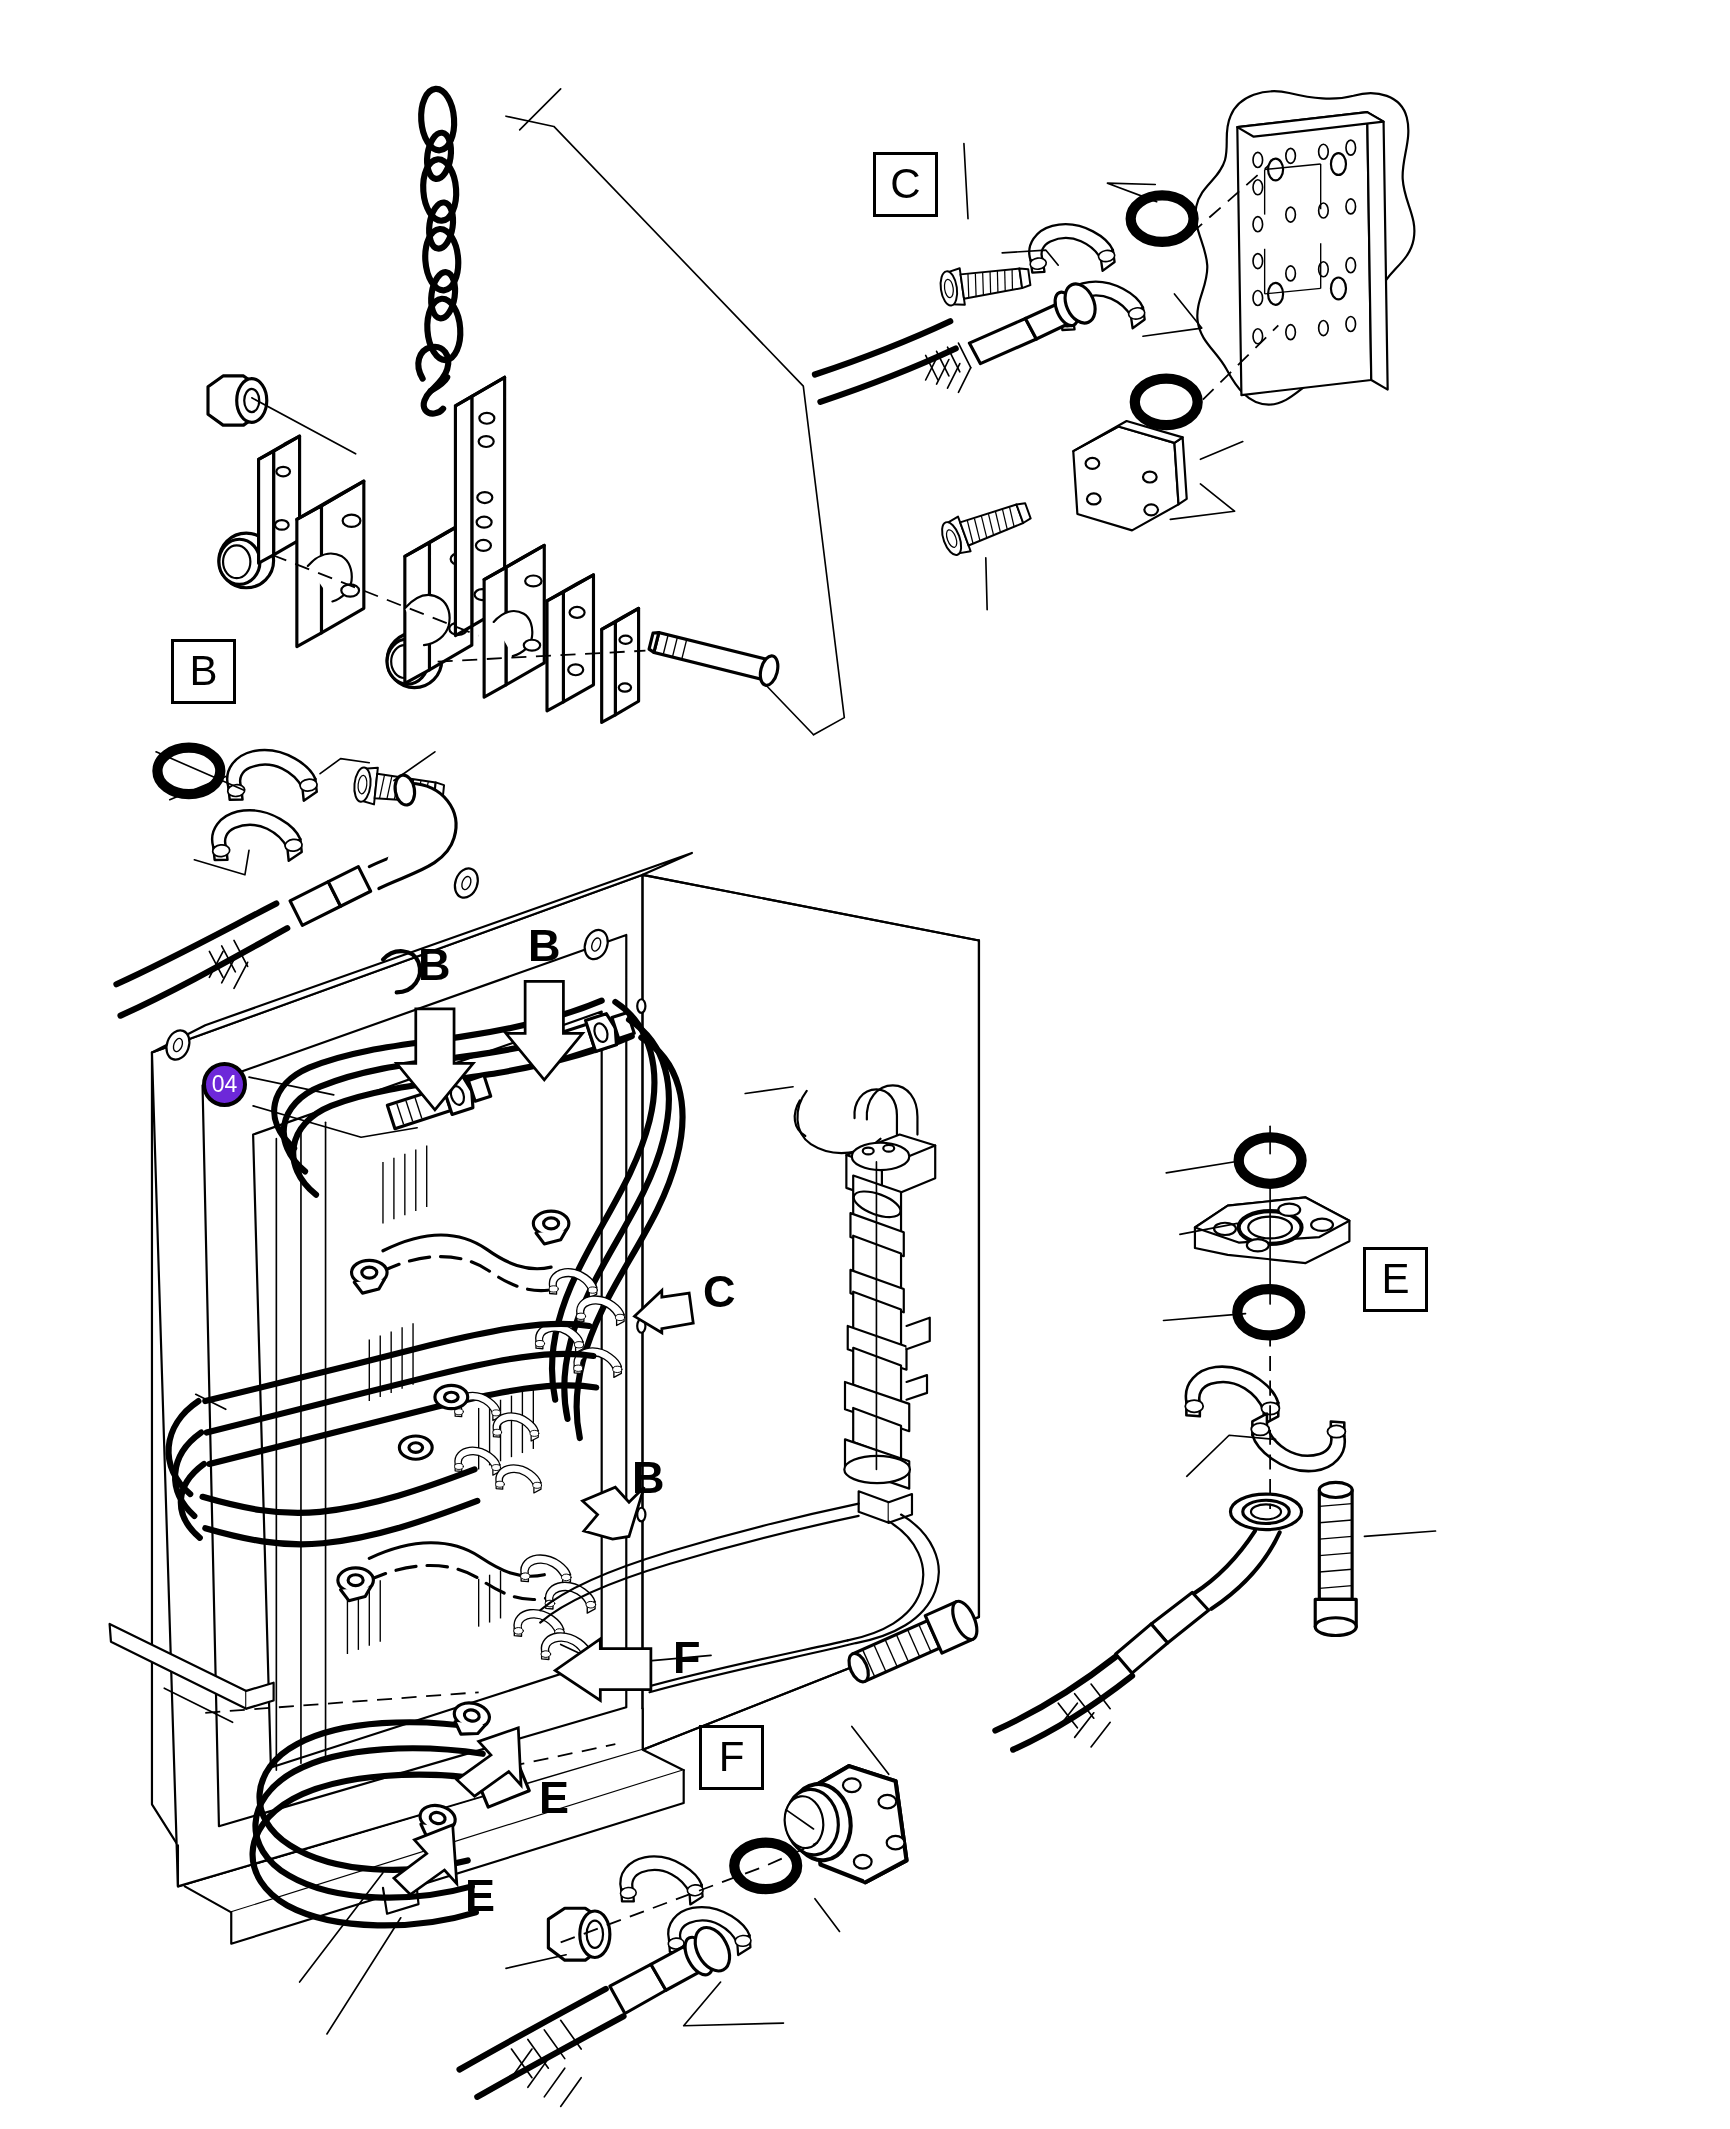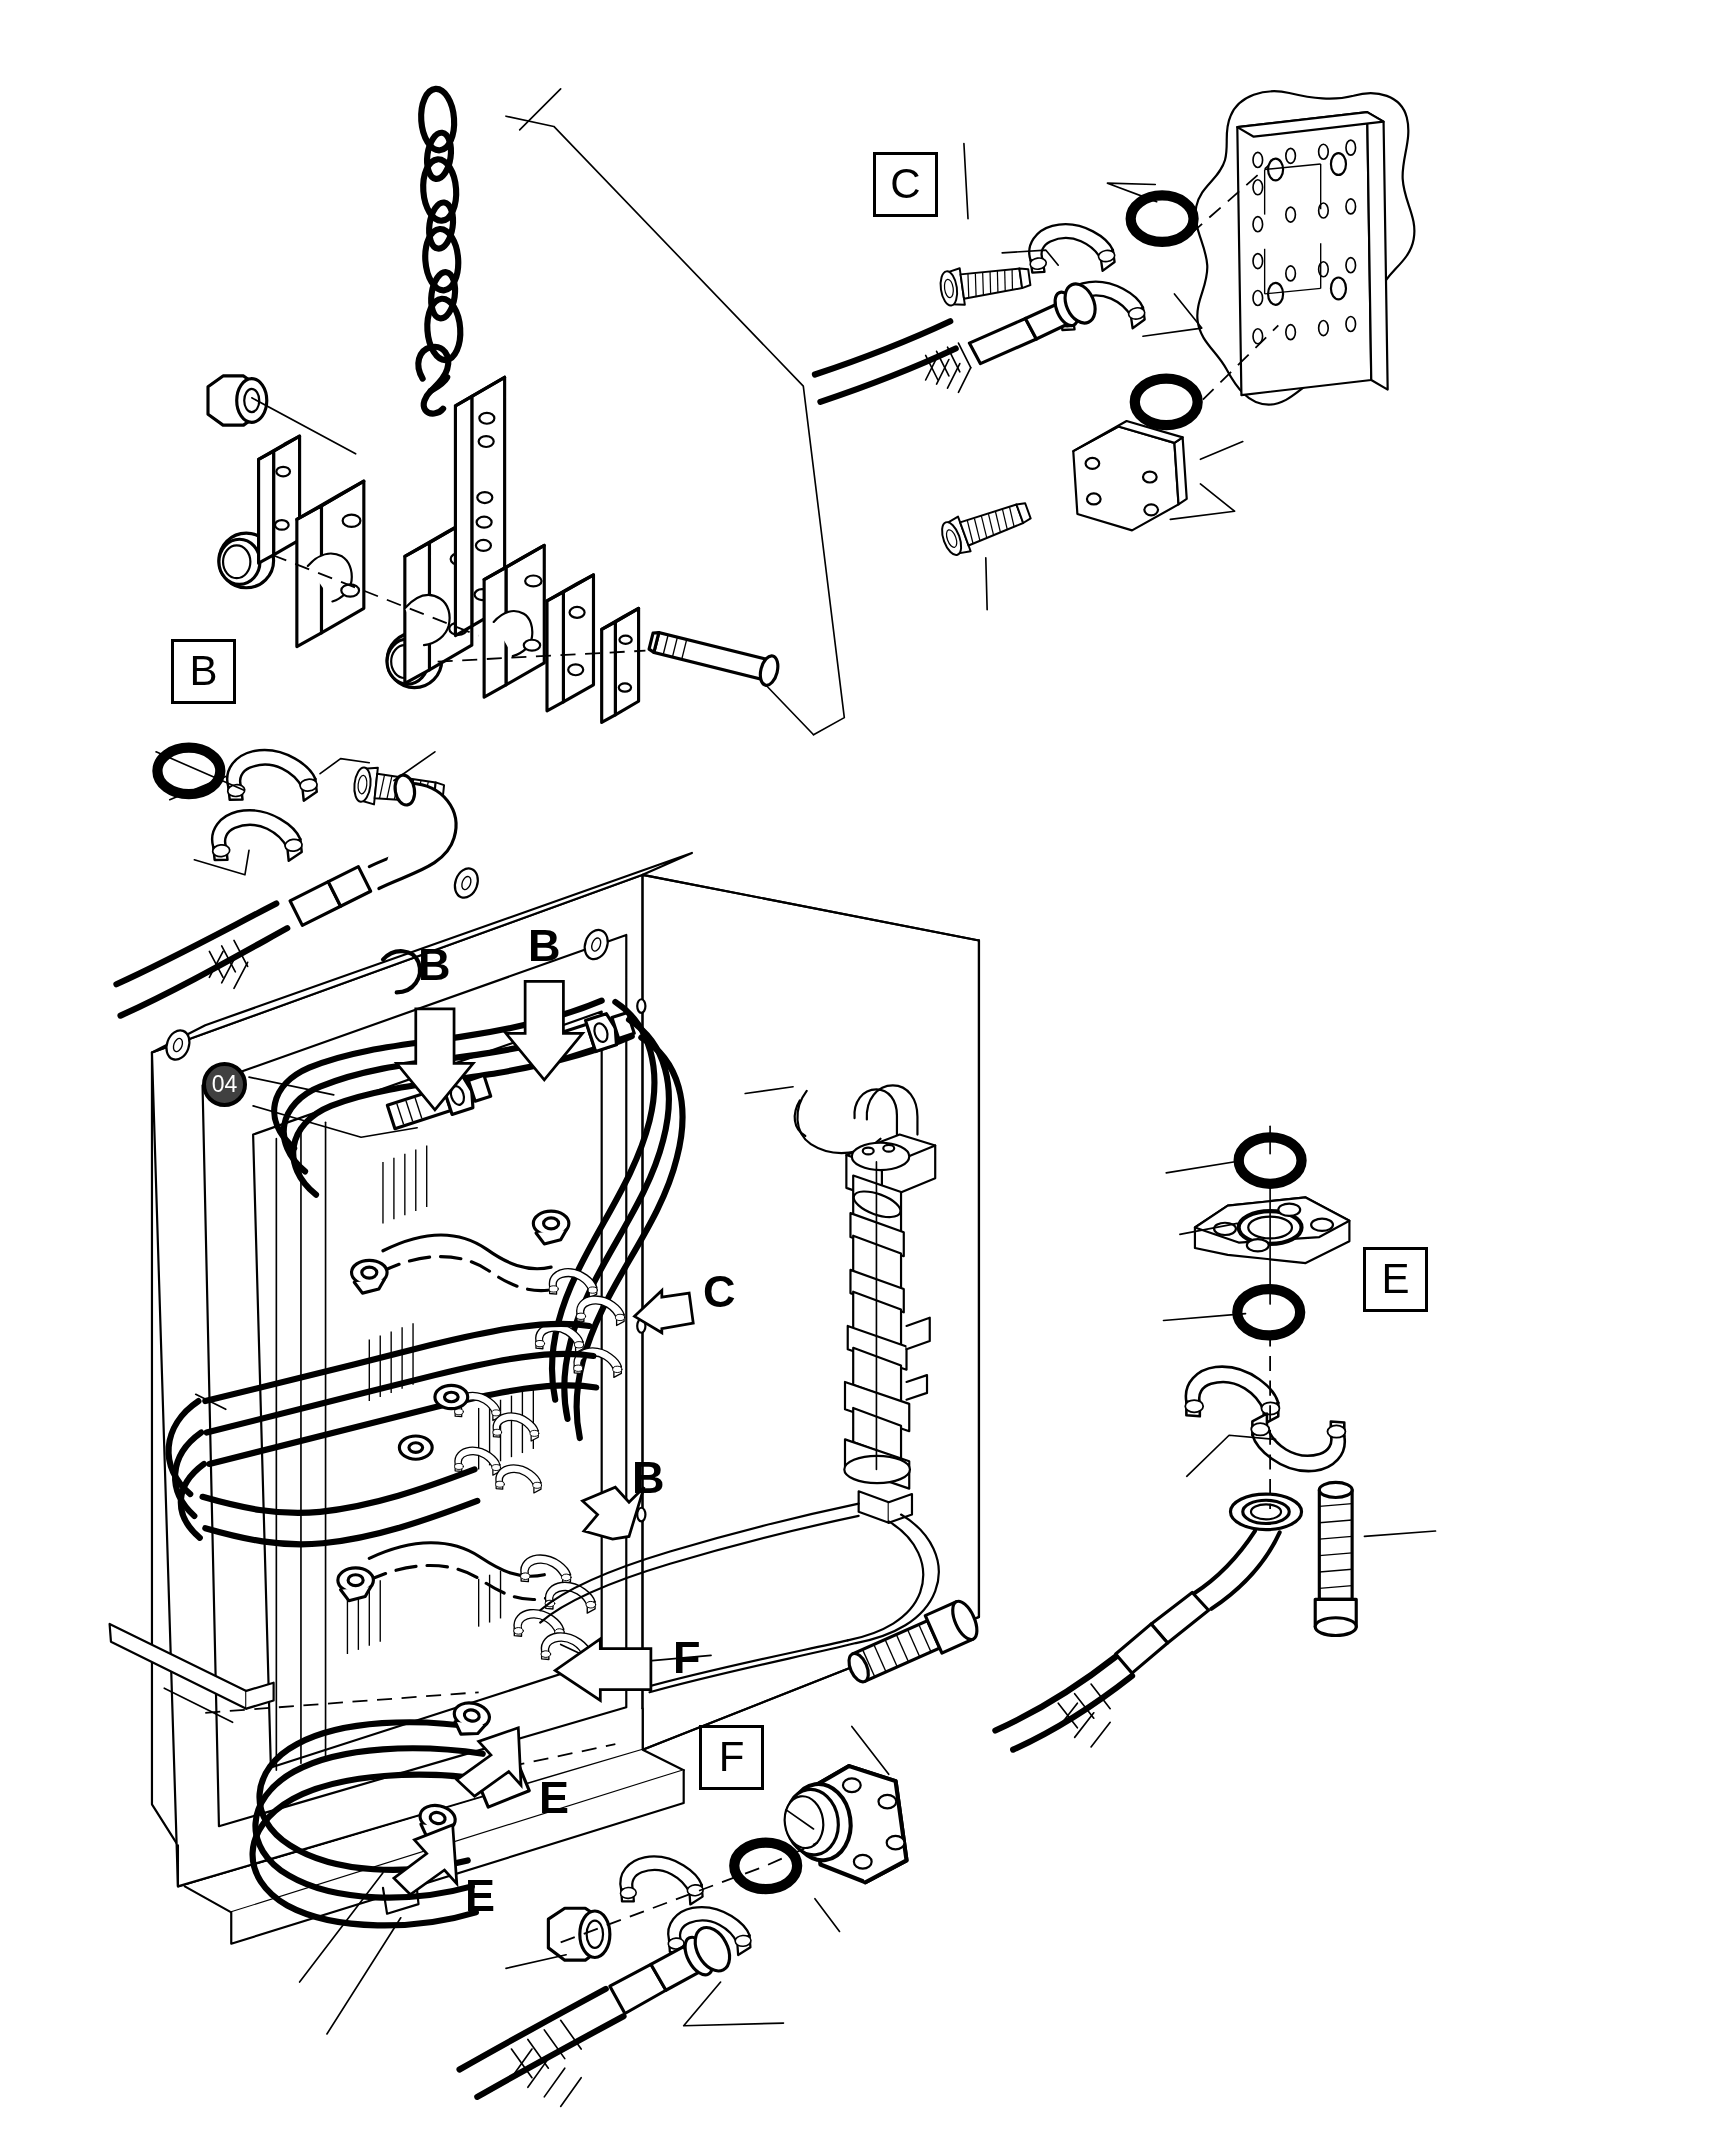--- a/index.html
+++ b/index.html
@@ -885,16 +885,16 @@
   </div>
 
   <div class="callout-letter" id="cl-0" style="left: 418px; top: 942px;">B</div>
   <div class="callout-letter" id="cl-1" style="left: 528px; top: 923px;">B</div>
   <div class="callout-letter" id="cl-2" style="left: 703px; top: 1269px;">C</div>
   <div class="callout-letter" id="cl-3" style="left: 632px; top: 1455px;">B</div>
   <div class="callout-letter" id="cl-4" style="left: 673px; top: 1635px;">F</div>
   <div class="callout-letter" id="cl-5" style="left: 539px; top: 1775px;">E</div>
   <div class="callout-letter" id="cl-6" style="left: 465px; top: 1873px;">E</div>
 
-  <div class="part-badge" id="badge-0" style="left: 202px; top: 1062px; width: 45px; height: 45px; background: #404040; color: rgb(255, 255, 255); border-color: rgb(0, 0, 0);">04</div>
+  <div class="part-badge" id="badge-0" style="left: 202px; top: 1062px; width: 45px; height: 45px; background: #6d28d9; color: rgb(255, 255, 255); border-color: rgb(0, 0, 0);">04</div>
 
 </div>
 
 
 </body></html>

